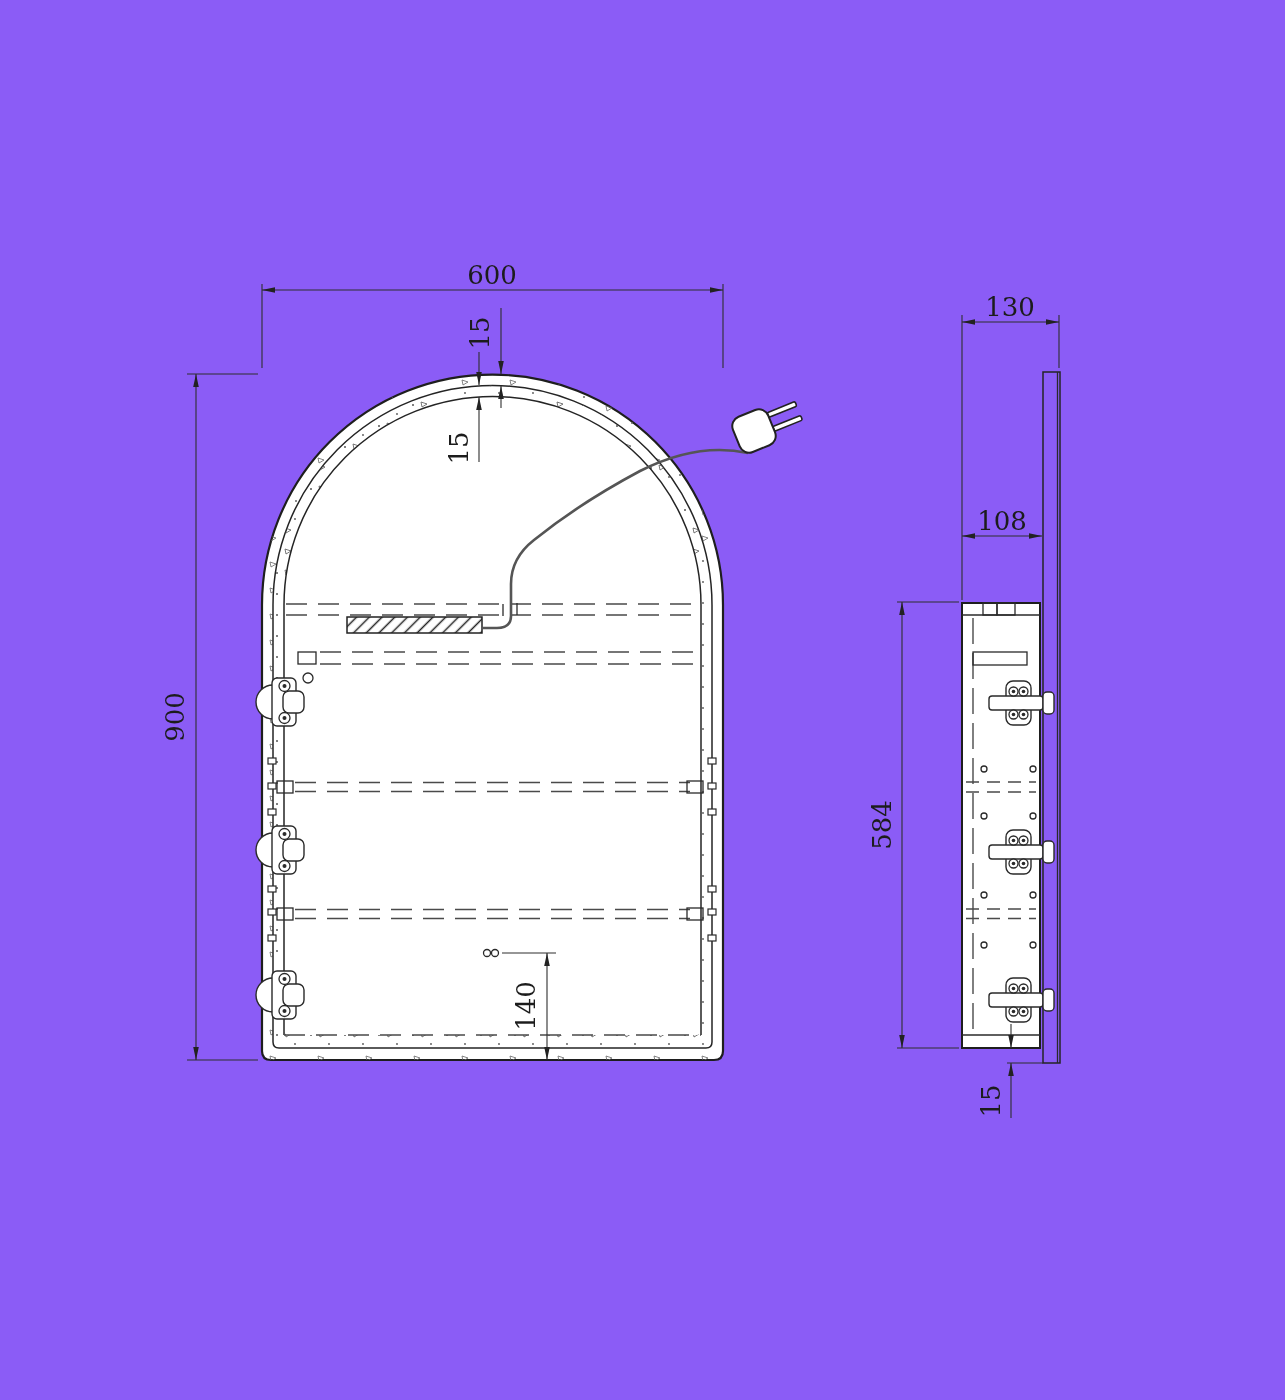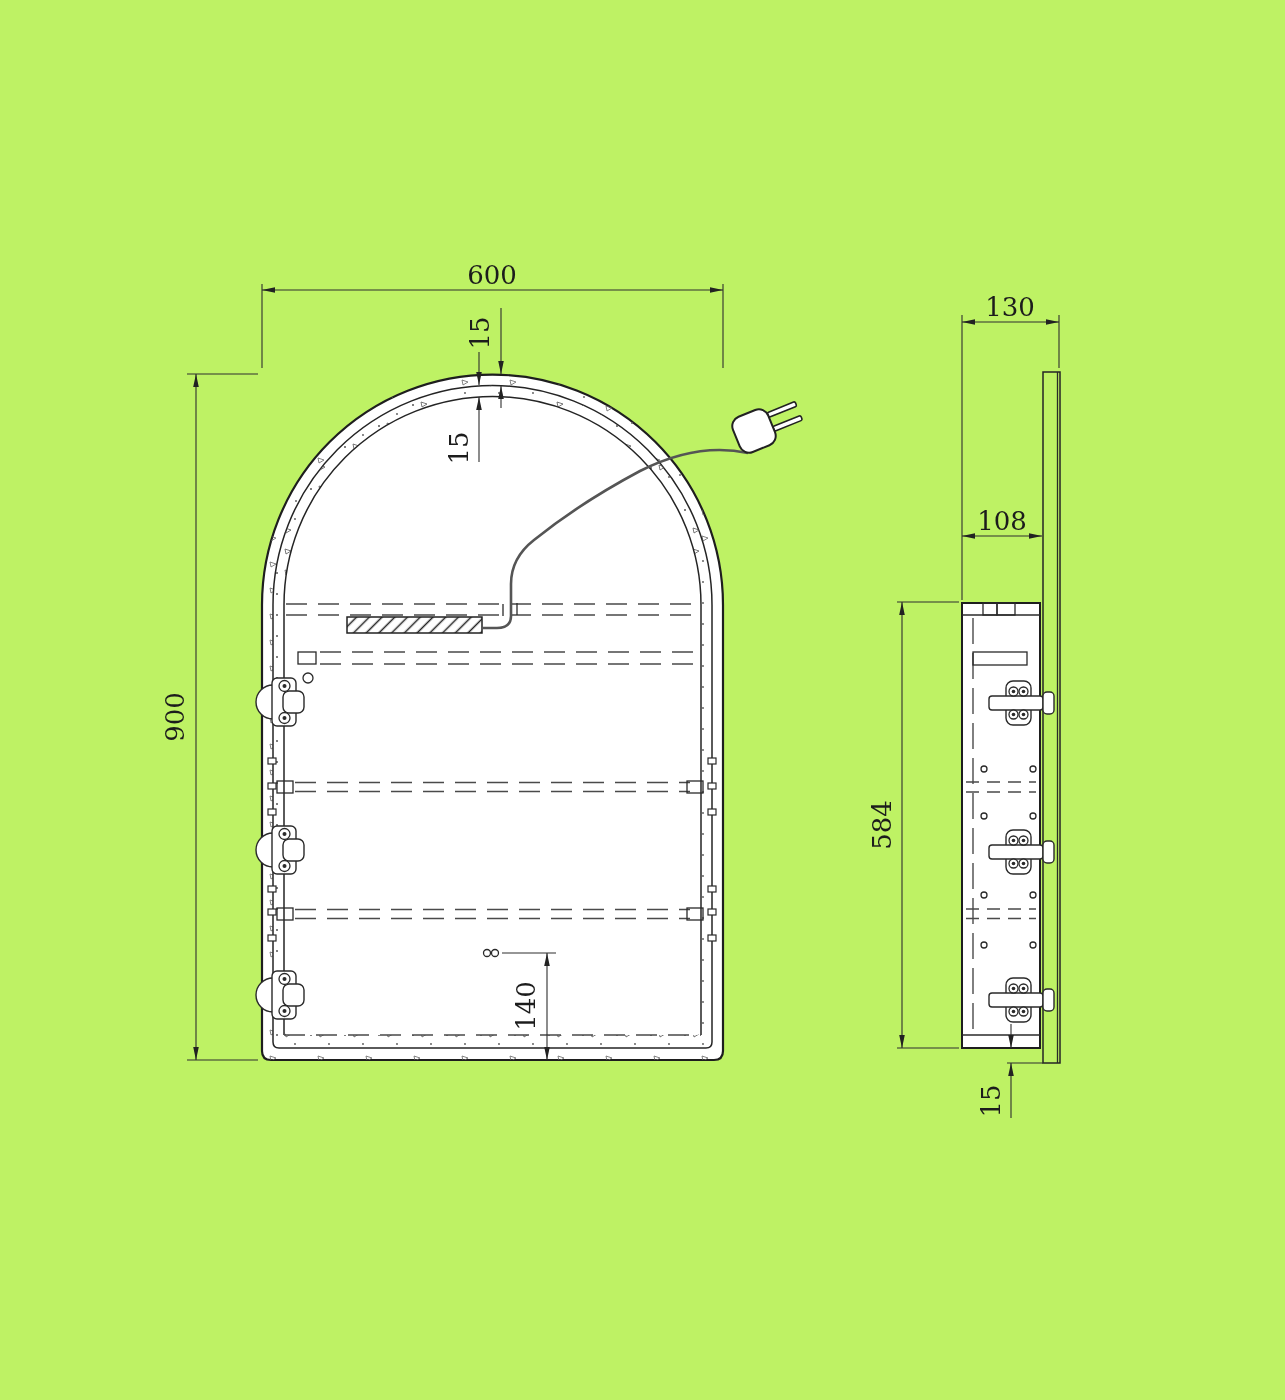--- a/index.html
+++ b/index.html
@@ -1,16 +1,16 @@
 <!DOCTYPE html>
 <html><head>
 <meta charset="utf-8">
 <style>
   html,body{margin:0;padding:0;background:#ffffff;}
-  .canvas{width:1285px;height:1400px;background:#bef264;position:relative;}
+  .canvas{width:1285px;height:1400px;background:#8b5cf6;position:relative;}
   svg text{font-family:"DejaVu Serif","Liberation Serif",serif;font-size:26px;fill:#1c1c1c;}
   .ol  {fill:#ffffff;stroke:#1e1e1e;stroke-width:2.2;}
   .ml  {fill:none;stroke:#242424;stroke-width:1.5;}
   .thin{fill:none;stroke:#2a2a2a;stroke-width:1.3;}
   .dash {fill:none;stroke:#4a4a4a;stroke-width:1.6;stroke-dasharray:21 11;}
   .dash2{fill:none;stroke:#4a4a4a;stroke-width:1.4;stroke-dasharray:13 8;}
   .ldash{fill:none;stroke:#4a4a4a;stroke-width:1.4;stroke-dasharray:26 9;}
   .dim {fill:none;stroke:#2e2e2e;stroke-width:1.1;}
   .fw  {fill:#ffffff;stroke:#2a2a2a;stroke-width:1.4;}
   .pin {fill:#ffffff;stroke:#2a2a2a;stroke-width:1.2;}

